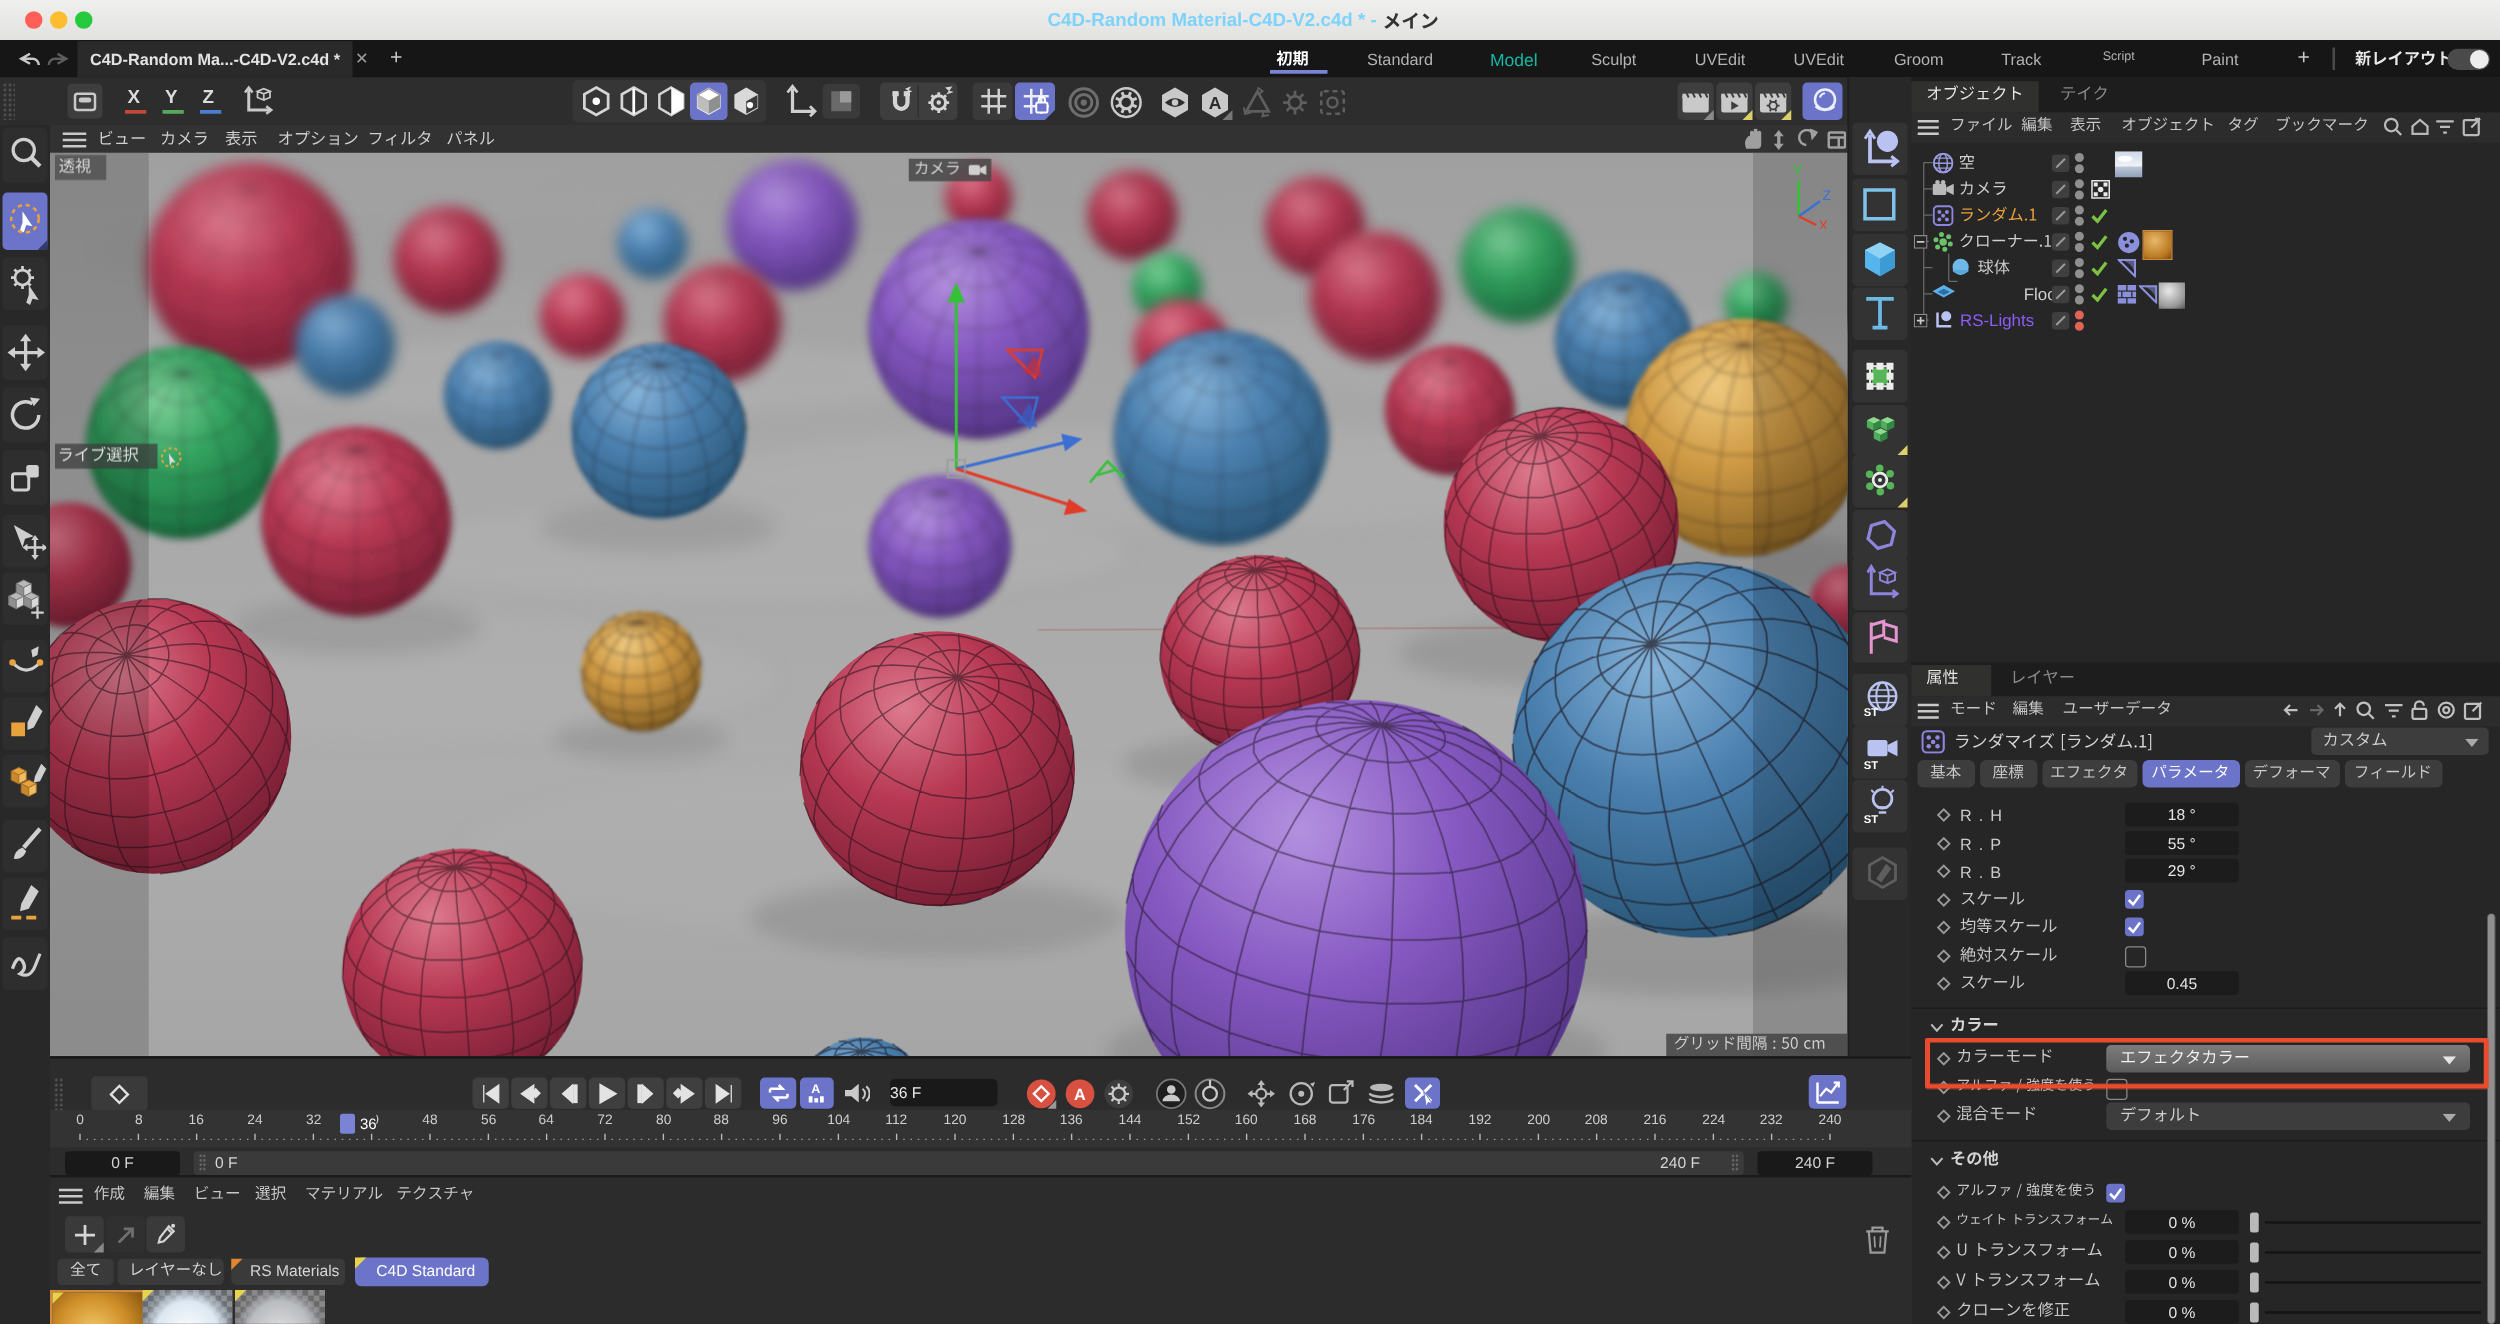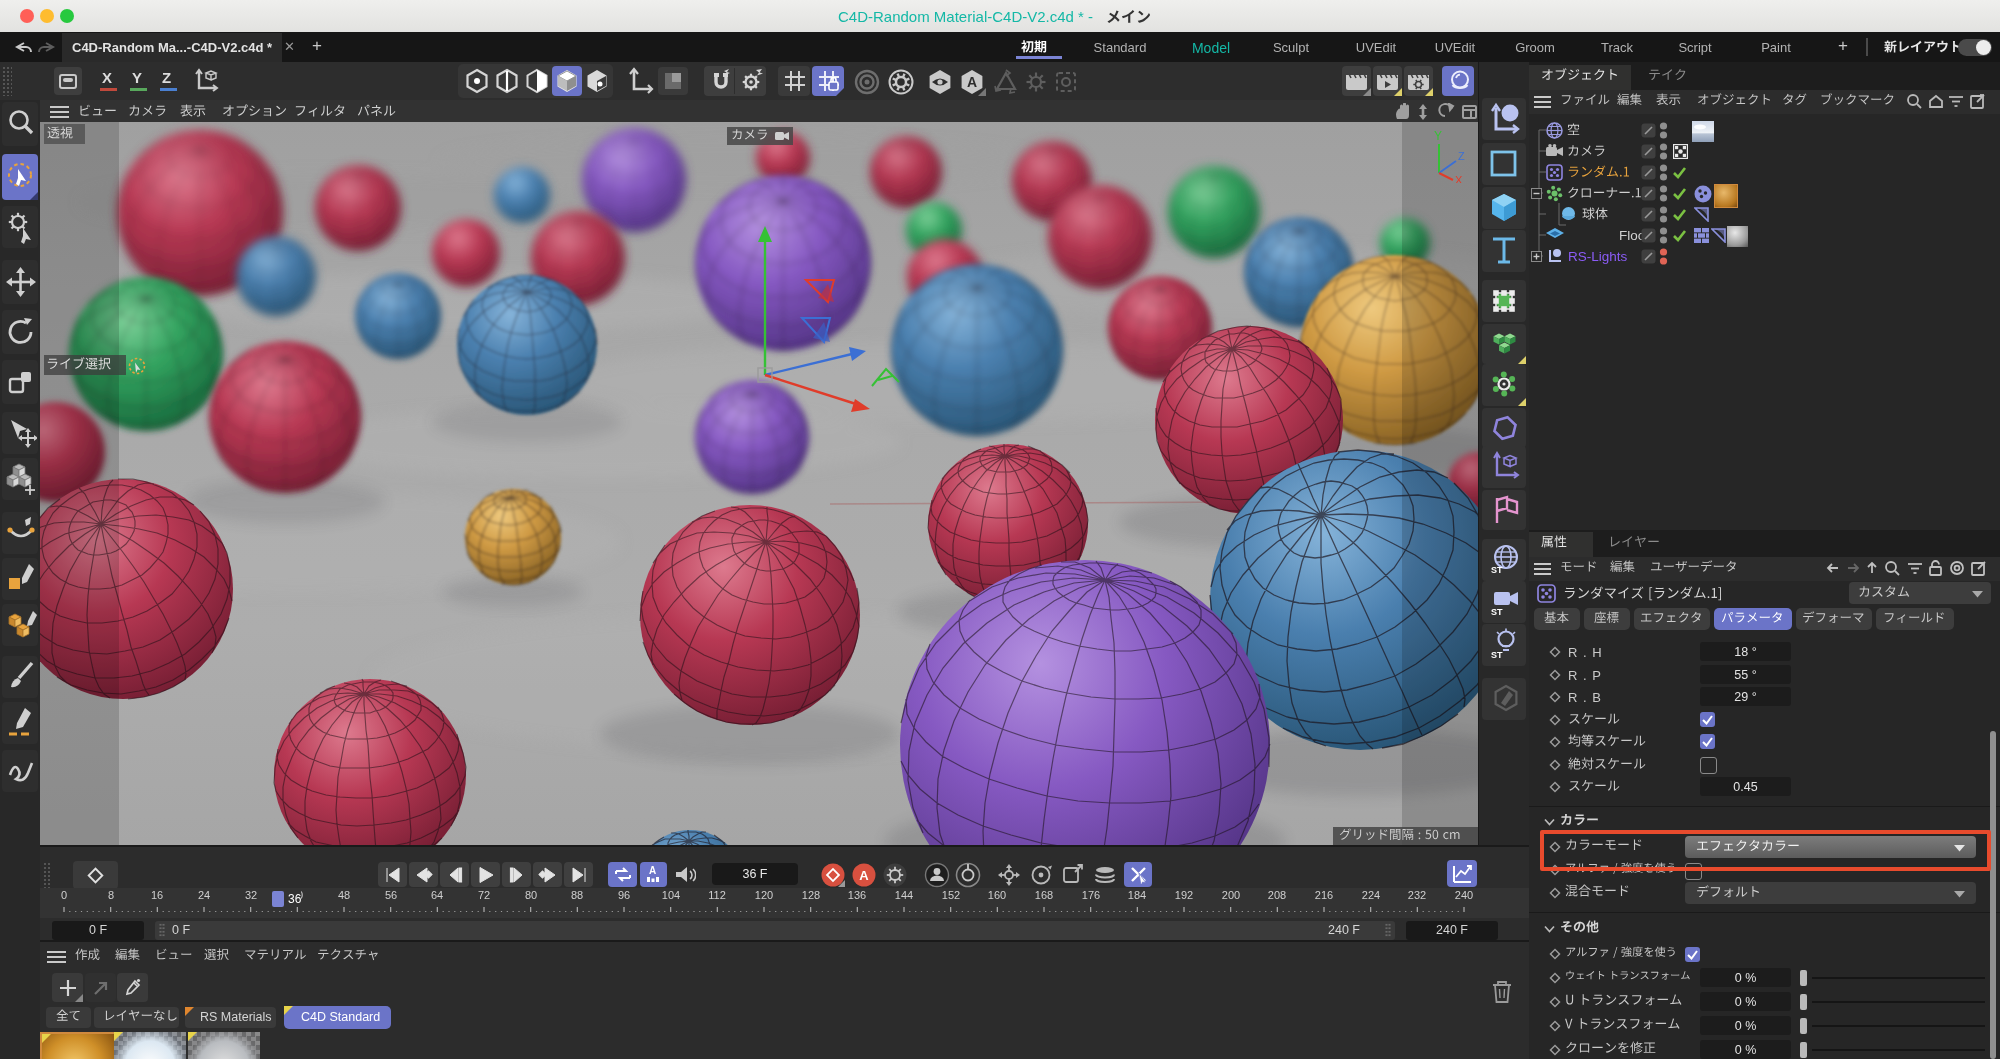--- a/index.html
+++ b/index.html
@@ -4,21 +4,21 @@
 body{width:2000px;height:1059px;position:relative;overflow:hidden;font-family:"Liberation Sans",sans-serif;-webkit-font-smoothing:antialiased}
 .a{position:absolute}
 .tx{position:absolute;white-space:nowrap}
 .btn{position:absolute;background:#3d3d3d;border-radius:4px}
 .cr{position:absolute;width:0;height:0;border-style:solid}
 </style></head><body>
 <div class="a" style="left:0;top:0;width:2000px;height:32px;background:linear-gradient(#efefed,#e2e2e0);border-bottom:1px solid #b9b9b9"></div>
 <div class="a" style="left:20px;top:9px;width:14px;height:14px;border-radius:7px;background:#ff5f57"></div>
 <div class="a" style="left:40px;top:9px;width:14px;height:14px;border-radius:7px;background:#febc2f"></div>
 <div class="a" style="left:60px;top:9px;width:14px;height:14px;border-radius:7px;background:#27c93f"></div>
-<div class="tx" style="left:838px;top:8px;font-size:15px;font-weight:normal;color:#14b8a6">C4D-Random Material-C4D-V2.c4d * - </div>
+<div class="tx" style="left:838px;top:8px;font-size:15px;font-weight:bold;color:#7dd3fc">C4D-Random Material-C4D-V2.c4d * - </div>
 <svg class="a" style="left:1106px;top:9px;overflow:visible" width="47" height="19">
     <g fill="#333" transform="translate(0,13.2) scale(0.15)">
       <use href="#b30e1" x="0.0"></use>
       <use href="#b30a4" x="100.0"></use>
       <use href="#b30f3" x="200.0"></use>
     </g>
   </svg>
 <div class="a" style="left:0;top:32px;width:2000px;height:30px;background:#161616"></div>
 <svg class="a" style="left:10px;top:37px" width="50" height="20">
     <path d="M14 6 L7 10 L14 14 M7 10 H16 a5 5 0 0 1 5 5" stroke="#c9c9c9" stroke-width="2" fill="none"></path>
@@ -34,21 +34,21 @@
       <use href="#b671f" x="100.0"></use>
     </g>
   </svg>
 <div class="tx" style="left:1120px;top:40px;transform:translateX(-50%);font-size:13px;color:#b3b3b3">Standard</div>
 <div class="tx" style="left:1211px;top:40px;transform:translateX(-50%);font-size:14px;color:#14b8a6">Model</div>
 <div class="tx" style="left:1291px;top:40px;transform:translateX(-50%);font-size:13px;color:#b3b3b3">Sculpt</div>
 <div class="tx" style="left:1376px;top:40px;transform:translateX(-50%);font-size:13px;color:#b3b3b3">UVEdit</div>
 <div class="tx" style="left:1455px;top:40px;transform:translateX(-50%);font-size:13px;color:#b3b3b3">UVEdit</div>
 <div class="tx" style="left:1535px;top:40px;transform:translateX(-50%);font-size:13px;color:#b3b3b3">Groom</div>
 <div class="tx" style="left:1617px;top:40px;transform:translateX(-50%);font-size:13px;color:#b3b3b3">Track</div>
-<div class="tx" style="left:1695px;top:40px;transform:translateX(-50%);font-size:13px;color:#b3b3b3">Script</div>
+<div class="tx" style="left:1695px;top:40px;transform:translateX(-50%);font-size:10px;color:#b3b3b3">Script</div>
 <div class="tx" style="left:1776px;top:40px;transform:translateX(-50%);font-size:13px;color:#b3b3b3">Paint</div>
 <div class="a" style="left:1016px;top:56px;width:46px;height:3px;background:#7b84d4"></div>
 <div class="tx" style="left:1838px;top:36px;font-size:17px;color:#c9c9c9">+</div>
 <div class="a" style="left:1866px;top:38px;width:2px;height:18px;background:#4a4a4a"></div>
 <svg class="a" style="left:1884px;top:40px;overflow:visible" width="80" height="17">
     <g fill="#e8e8e8" transform="translate(0,11.4) scale(0.13)">
       <use href="#b65b0" x="0.0"></use>
       <use href="#b30ec" x="100.0"></use>
       <use href="#b30a4" x="200.0"></use>
       <use href="#b30a2" x="300.0"></use>
@@ -1657,21 +1657,21 @@
       <rect x="3" y="12" width="3" height="5"></rect>
       <rect x="7.5" y="13.5" width="3" height="3.5"></rect>
       <rect x="12" y="12" width="3" height="5"></rect>
     </g>
   </svg>
 <svg class="a" style="left:674px;top:865px" width="22" height="19">
     <path d="M2 7 h5 l6 -5 v15 l-6 -5 h-5 Z" fill="#c9c9c9"></path>
     <path d="M16 6 a5 5 0 0 1 0 8 M19 4 a8 8 0 0 1 0 12" stroke="#c9c9c9" stroke-width="1.6" fill="none"></path>
   </svg>
 <div class="a" style="left:712px;top:863px;width:86px;height:22px;background:#191919;border-radius:4px"></div>
-<div class="tx" style="left:712px;top:867px;width:86px;text-align:center;font-size:12.5px;color:#e8e8e8">36 F</div>
+<div class="tx" style="left:712px;top:867px;width:86px;font-size:12.5px;color:#e8e8e8">36 F</div>
 <svg class="a" style="left:820px;top:862px" width="26" height="26">
     <circle cx="13" cy="13" r="11.5" fill="#d8503f"></circle>
     <rect x="8.8" y="8.8" width="8.4" height="8.4" fill="none" stroke="#fff" stroke-width="1.8" transform="rotate(45 13 13)"></rect>
   </svg>
 <div class="cr" style="left:838px;top:880px;border-width:0 0 7px 7px;border-color:transparent transparent #999 transparent"></div>
 <svg class="a" style="left:851px;top:862px" width="26" height="26">
     <circle cx="13" cy="13" r="11.5" fill="#d8503f"></circle>
     <text x="13" y="18" font-size="13" font-weight="bold" fill="#fff" text-anchor="middle" font-family="Liberation Sans">A</text>
   </svg>
 <svg class="a" style="left:882px;top:862px" width="26" height="26">

